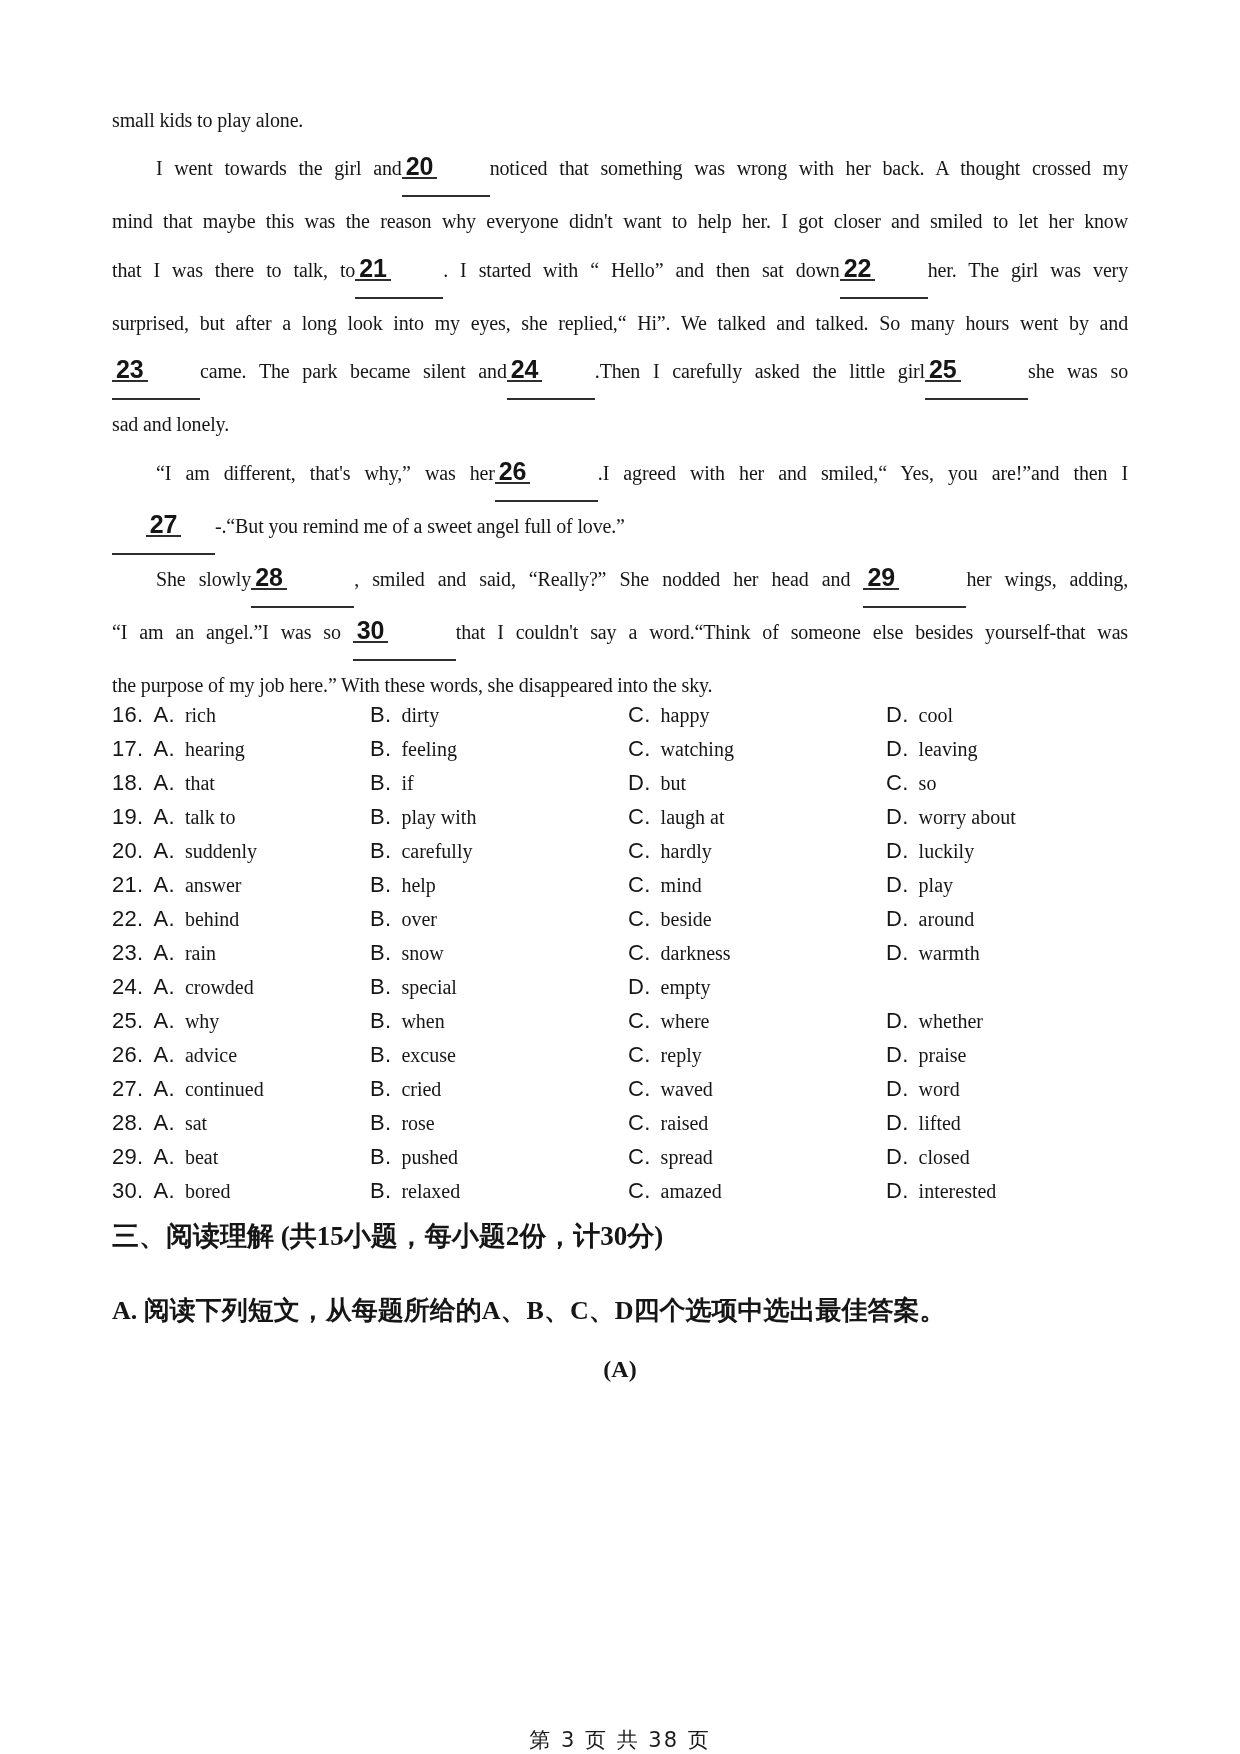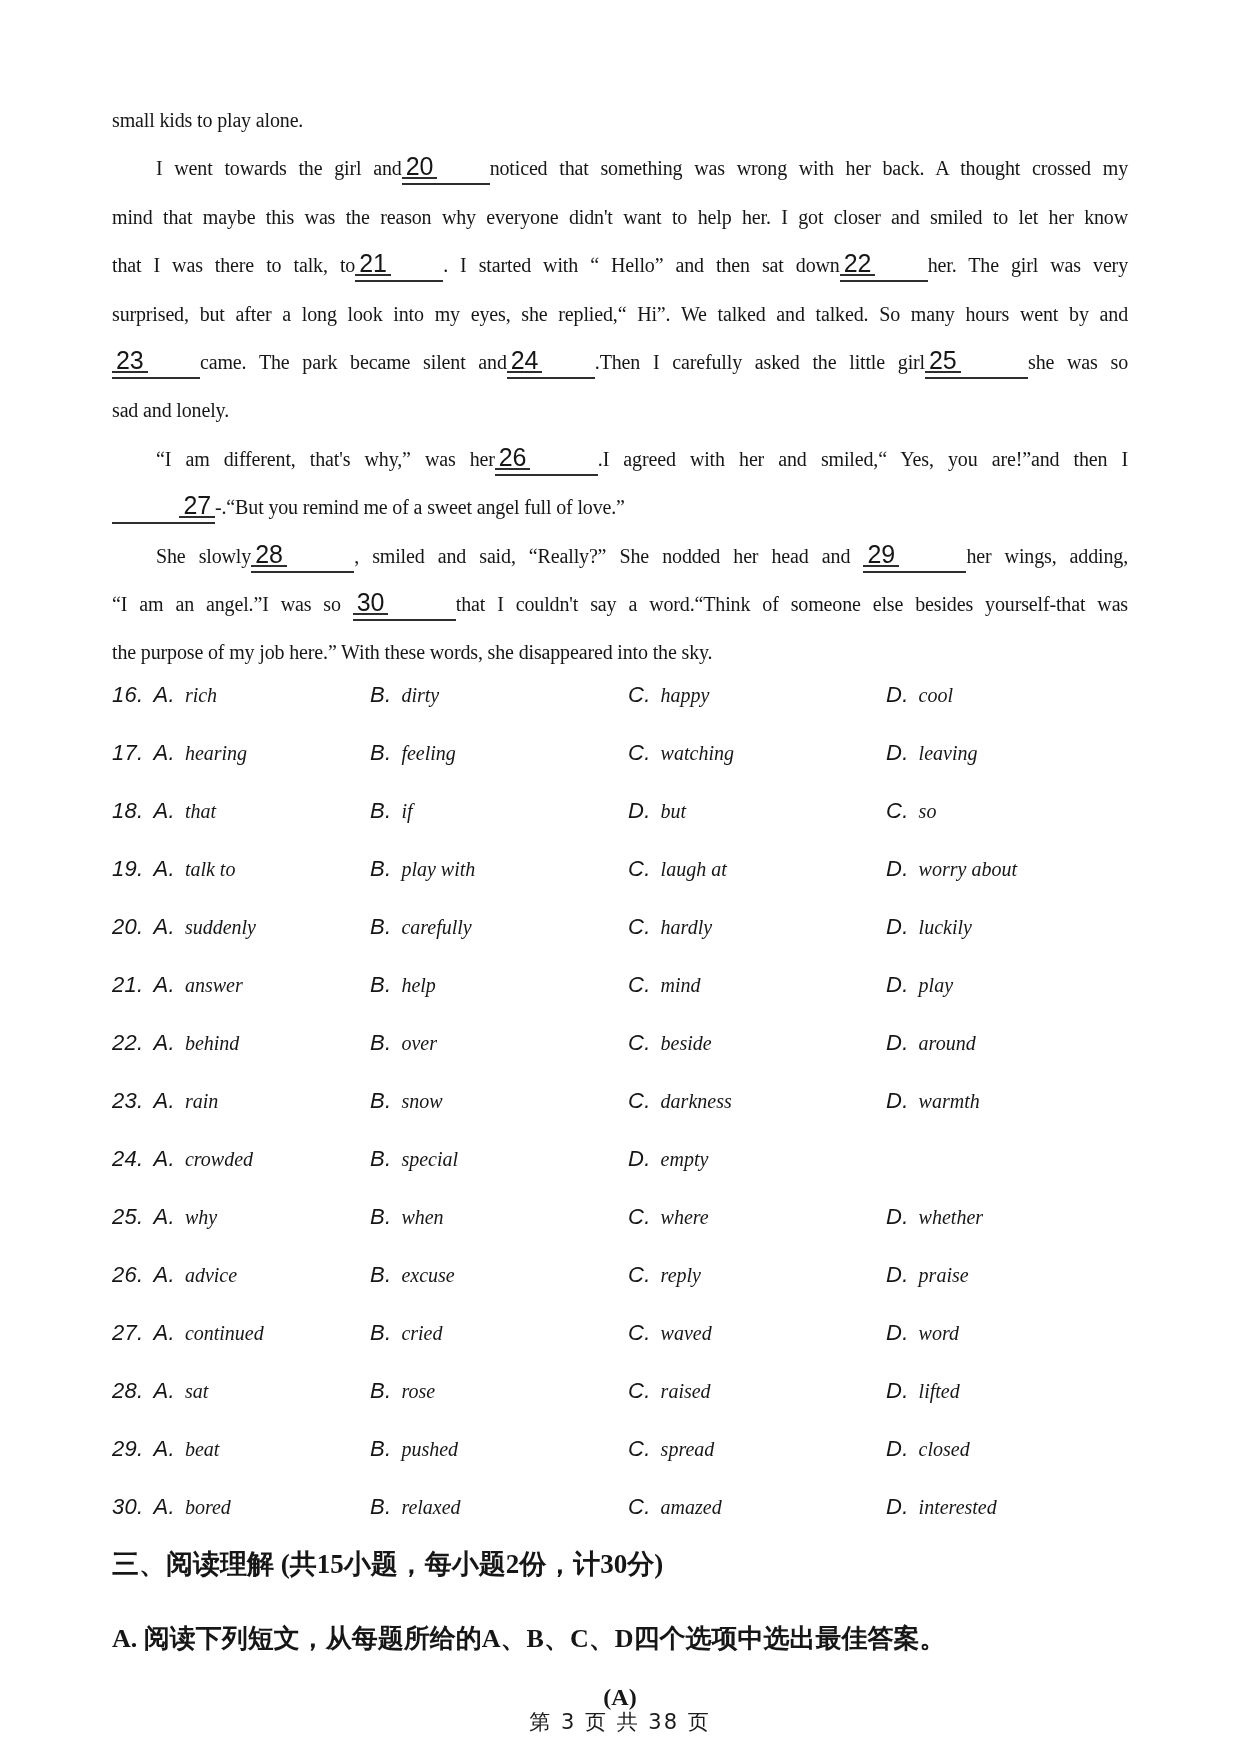--- a/index.html
+++ b/index.html
@@ -24,44 +24,43 @@
     font-size: 20px;
     line-height: 48.4px;
     letter-spacing: -0.15px;
     text-align: justify;
   }
   .pline.full { text-align-last: justify; }
   .pline.indent { text-indent: 44px; }
   .blank {
     display: inline-block;
     width: 88px;
-    text-align: right;
+    text-align: center;
     text-indent: 0;
     border-bottom: 2px solid #2e2e2e;
-    padding-bottom: 4px;
+    padding-bottom: 16px;
     font-family: "Liberation Sans", sans-serif;
     font-size: 25px;
     line-height: 20px;
-    font-weight: 400;
+    font-weight: 700;
   }
   .blank.wide { width: 103px; }
   .blank > span {
     display: inline-block;
     border-bottom: 2px solid #2e2e2e;
     padding: 0 4px;
     line-height: 21px;
   }
   
   .options { margin-top: -11px; }
   .opt-row {
     display: grid;
     grid-template-columns: 258px 258px 258px auto;
-    line-height: 57px;
+    line-height: 34px;
     font-size: 20px;
-    font-style: italic;
   }
   .opt-cell { white-space: nowrap; }
   .qn {
     font-family: "Liberation Sans", sans-serif;
     font-size: 22px;
     margin-right: 10px;
     letter-spacing: 0.3px;
   }
   .w { font-family: "Liberation Serif", serif; font-size: 20px; }
   
@@ -82,21 +81,21 @@
   .passage-label {
     margin-top: 22px;
     font-size: 24px;
     font-weight: bold;
     line-height: 36px;
     text-align: center;
   }
   
   .footer {
     position: absolute;
-    bottom: 18px;
+    bottom: 0;
     left: 0;
     width: 100%;
     text-align: center;
     font-size: 21px;
     letter-spacing: 2px;
     font-family: "DejaVu Sans", "Liberation Sans", sans-serif;
     color: #1b1b1b;
   }
 </style>
 </head>

